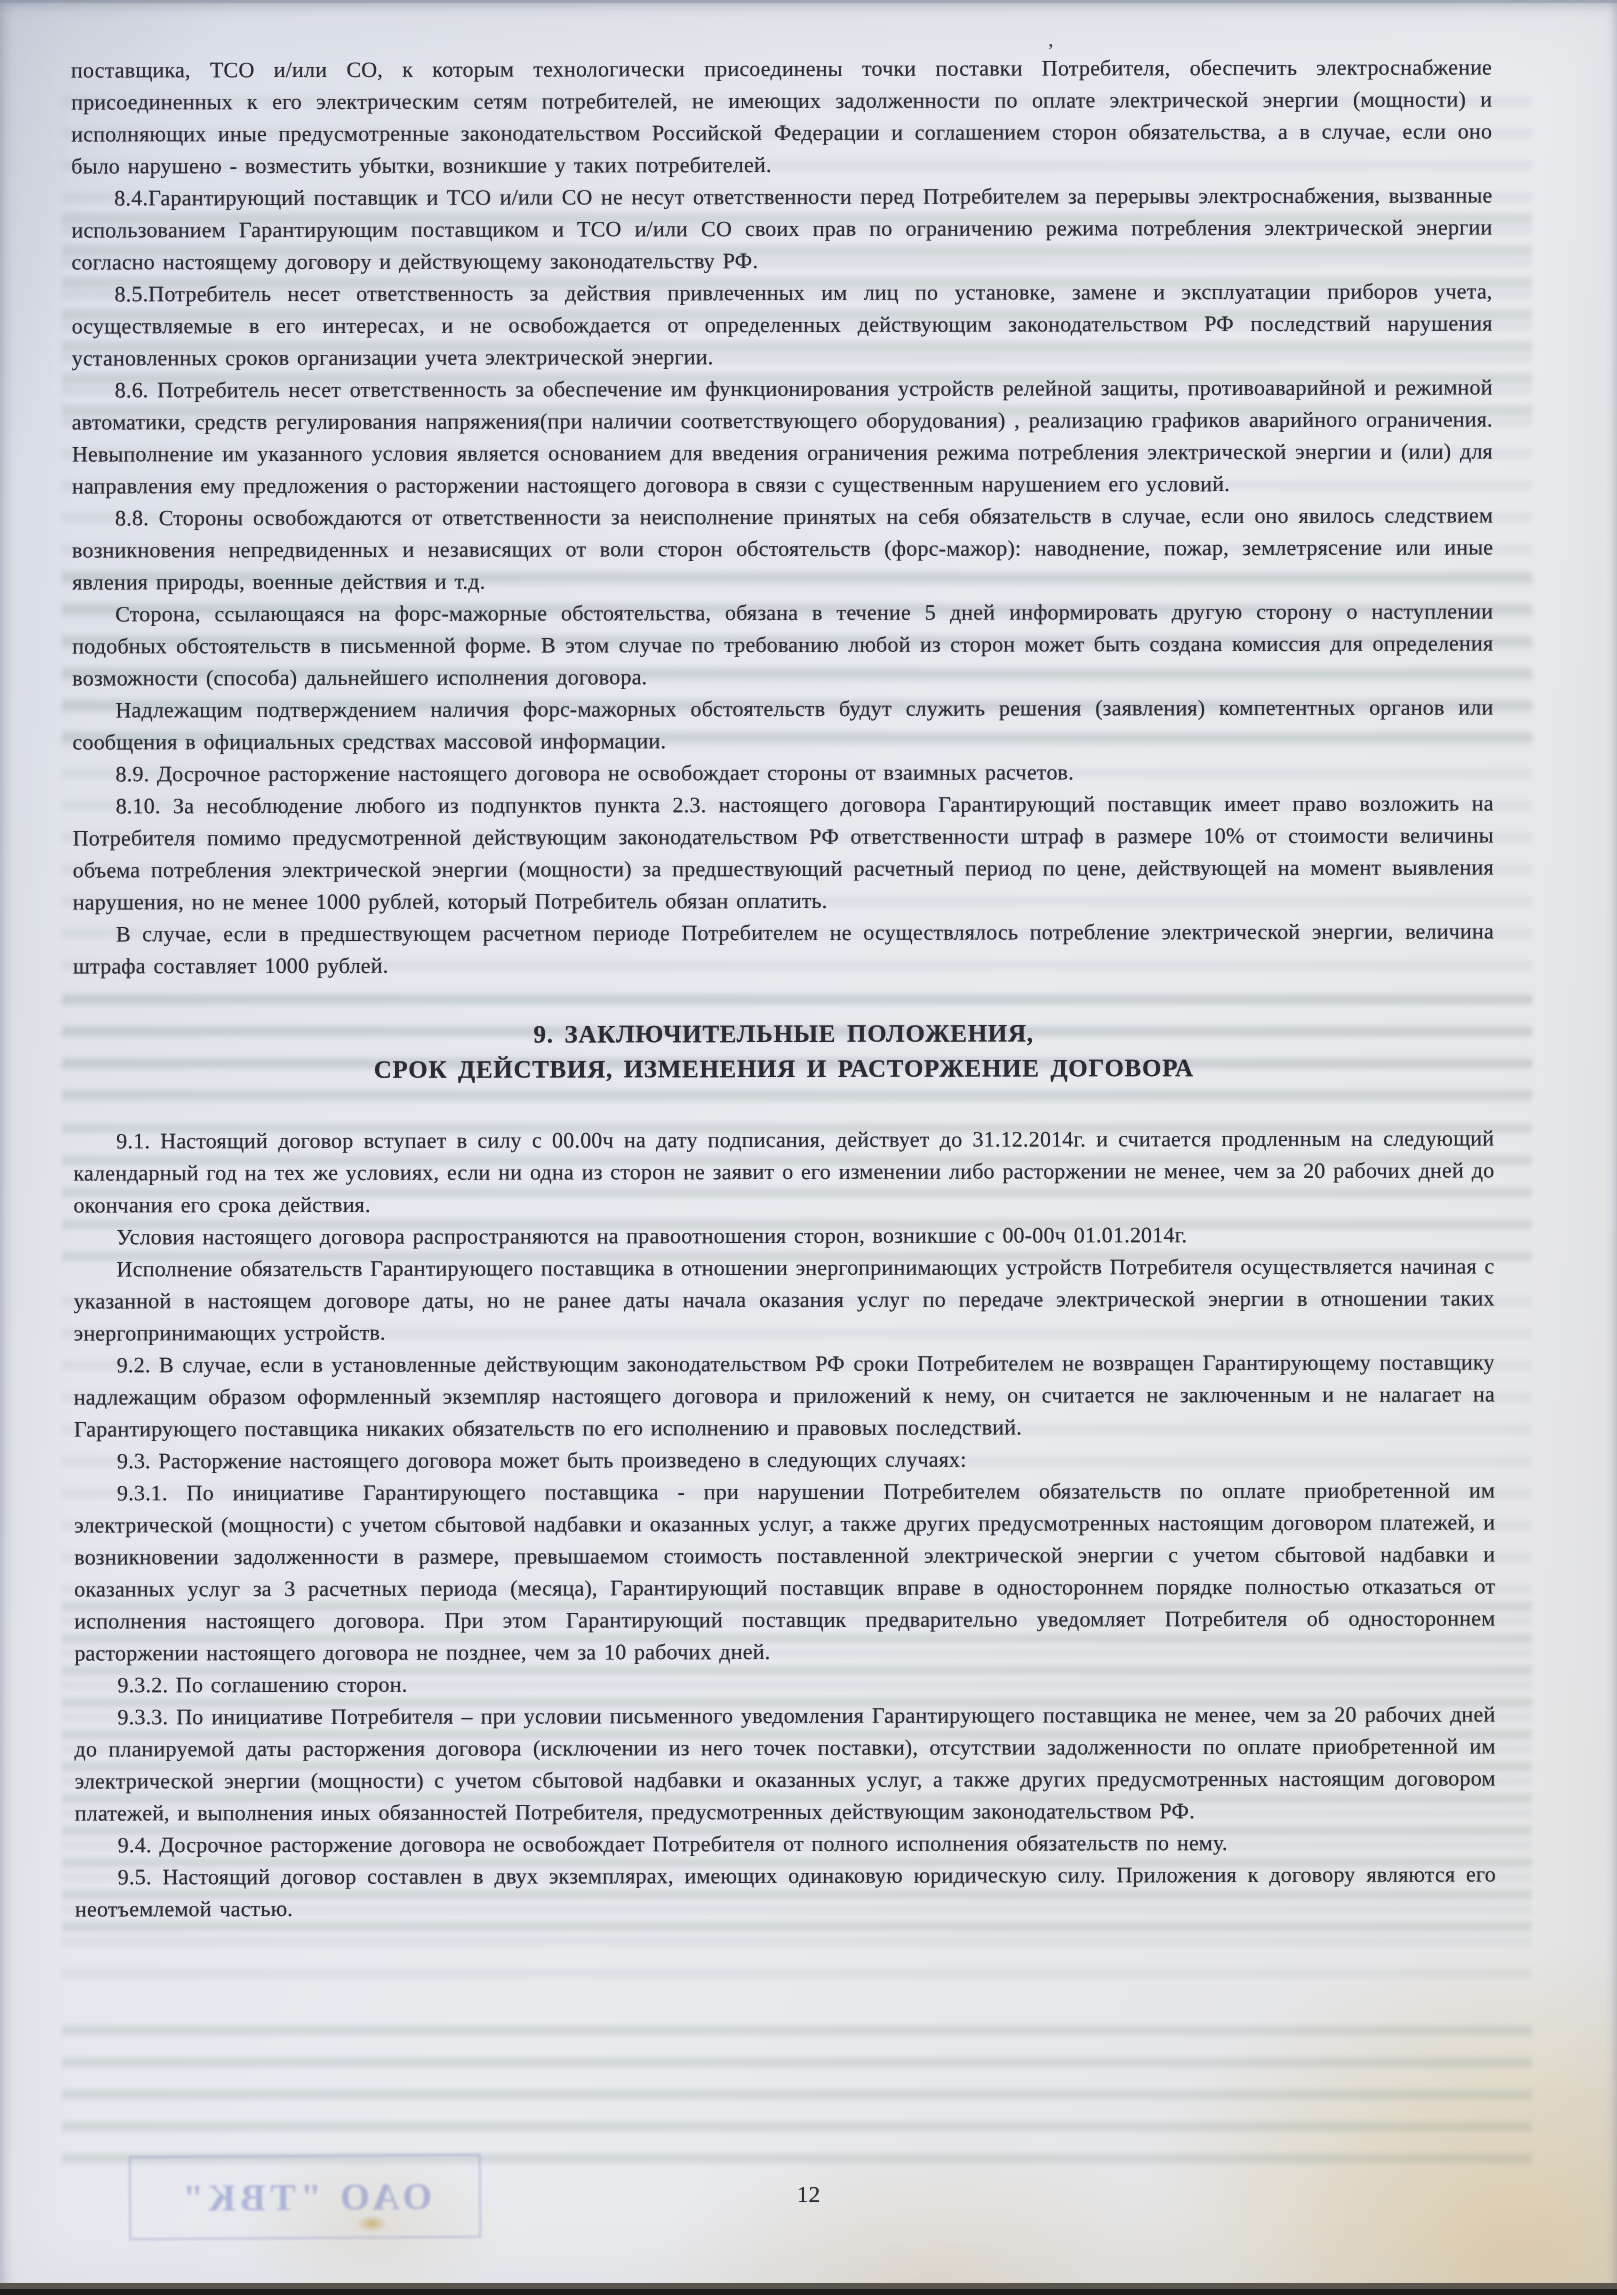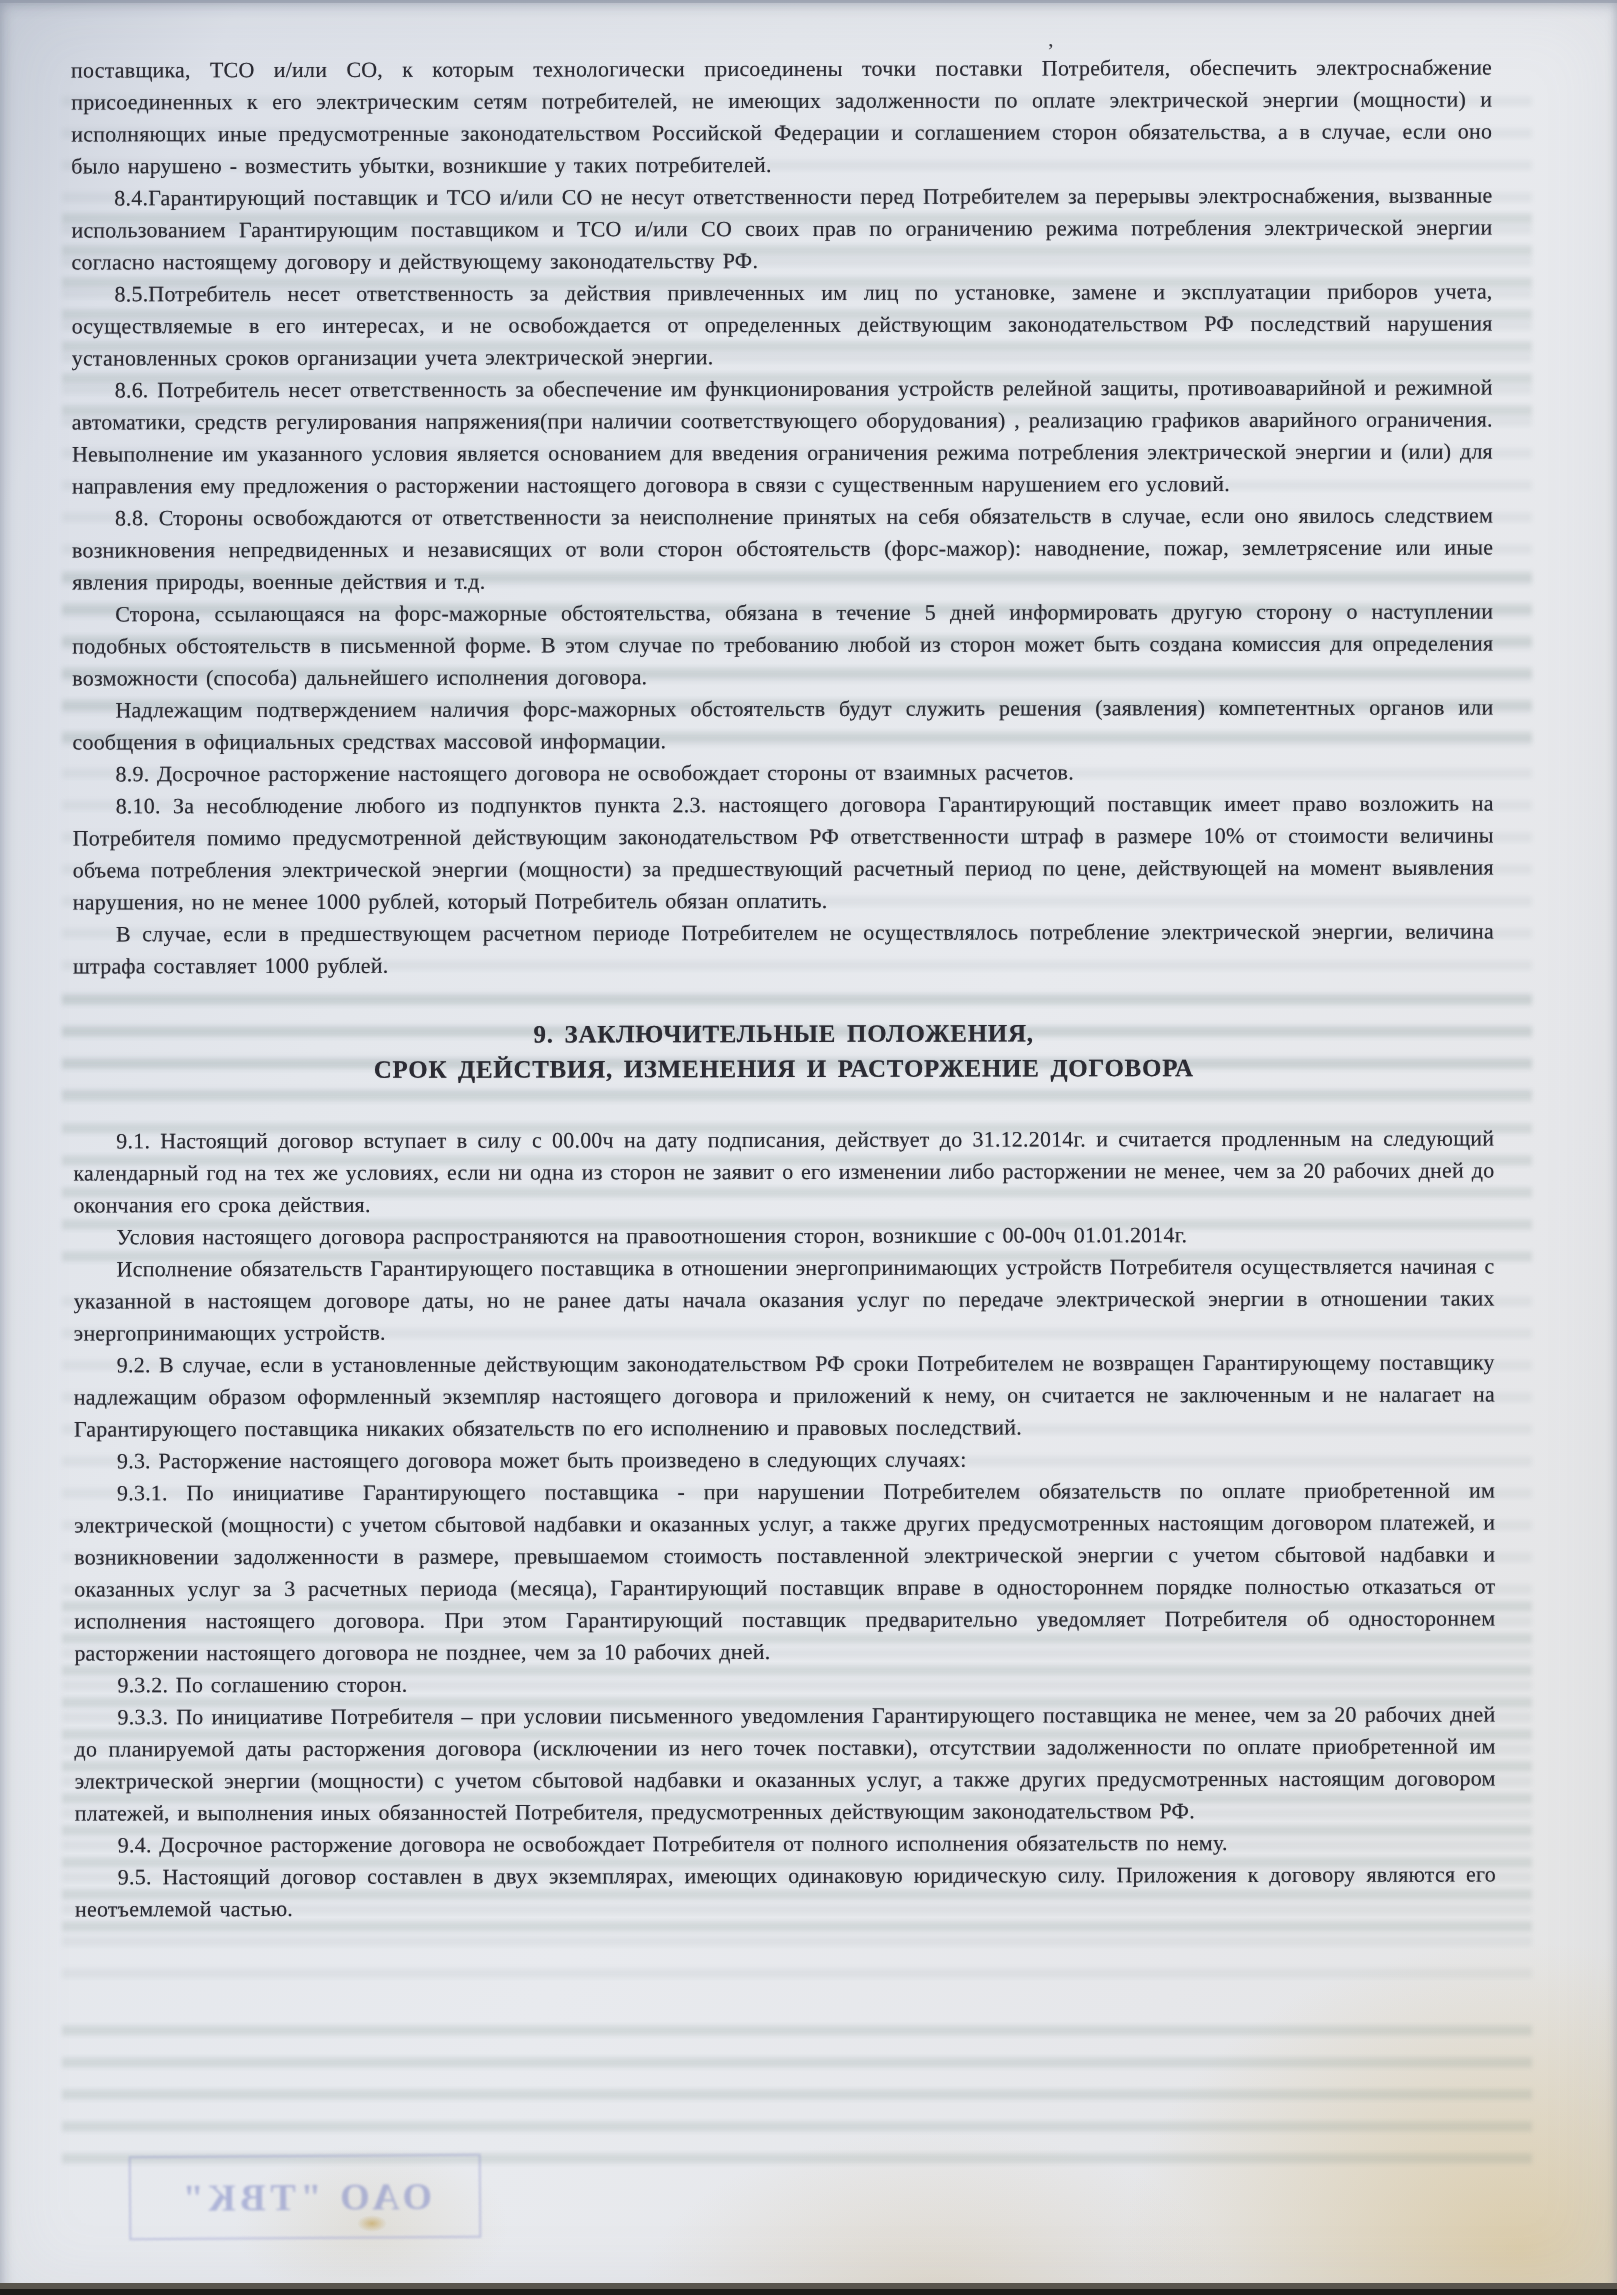--- a/index.html
+++ b/index.html
@@ -121,17 +121,18 @@
         <p>9.3.2. По соглашению сторон.</p>
         <p>9.3.3. По инициативе Потребителя – при условии письменного уведомления Гарантирующего поставщика не менее, чем за 20 рабочих дней до планируемой даты расторжения договора (исключении из него точек поставки), отсутствии задолженности по оплате приобретенной им электрической энергии (мощности) с учетом сбытовой надбавки и оказанных услуг, а также других предусмотренных настоящим договором платежей, и выполнения иных обязанностей Потребителя, предусмотренных действующим законодательством РФ.</p>
         <p>9.4. Досрочное расторжение договора не освобождает Потребителя от полного исполнения обязательств по нему.</p>
         <p>9.5. Настоящий договор  составлен в двух экземплярах, имеющих одинаковую  юридическую силу. Приложения к договору являются его неотъемлемой частью.</p>
       </div>
   </div>
 
   <div class="stamp">ОАО "ТВК"</div>
   <div class="stain-spot"></div>
 
+  <div class="pagenum">12</div>
 
   <div class="band-gray"></div>
   <div class="band-dark"></div>
 </div>
 
 
 </body></html>

